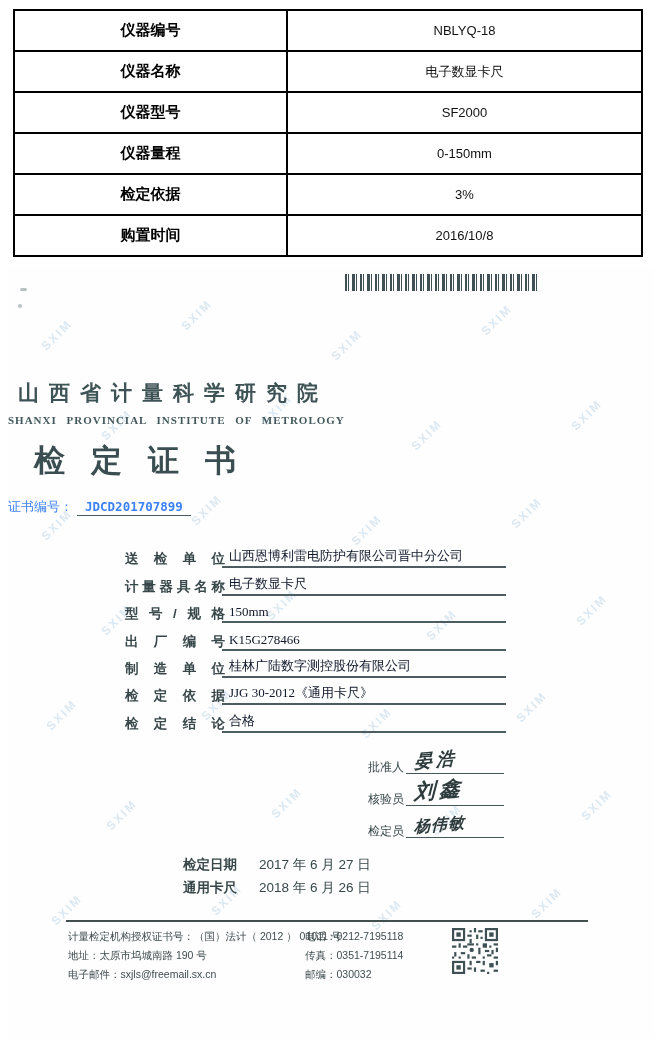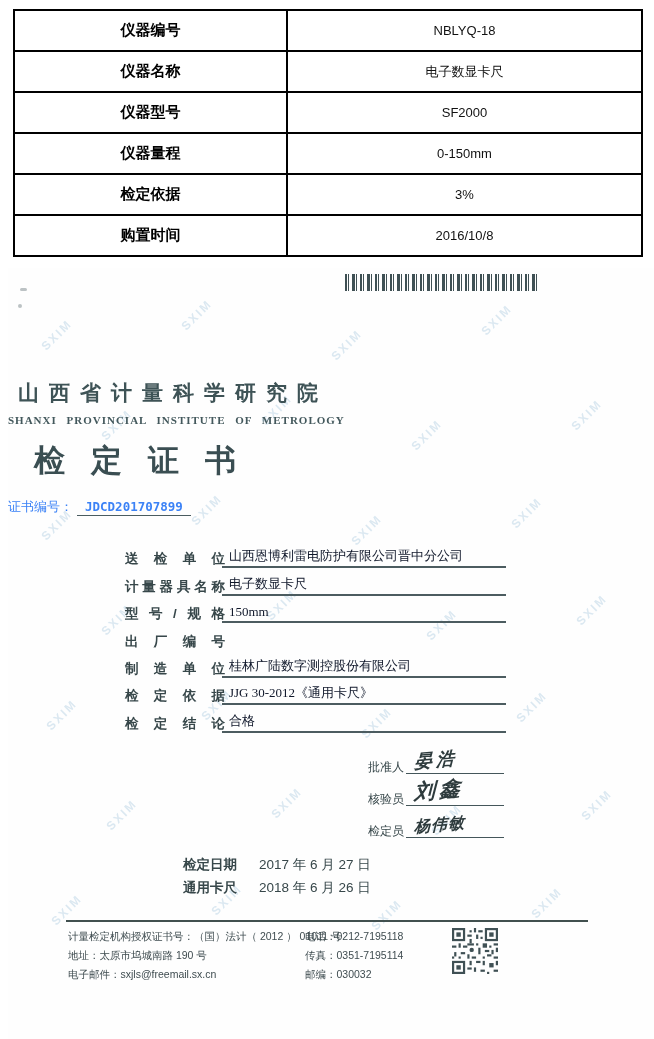--- a/index.html
+++ b/index.html
@@ -182,20 +182,21 @@
       <div class="frow">
         <span class="flbl">计量器具名称</span>
         <span class="fval">电子数显卡尺</span>
       </div>
       <div class="frow">
         <span class="flbl">型号/规格</span>
         <span class="fval">150mm</span>
       </div>
       <div class="frow">
         <span class="flbl">出厂编号</span>
+        <span class="fval">K15G278466</span>
       </div>
       <div class="frow">
         <span class="flbl">制造单位</span>
         <span class="fval">桂林广陆数字测控股份有限公司</span>
       </div>
       <div class="frow">
         <span class="flbl">检定依据</span>
         <span class="fval">JJG 30-2012《通用卡尺》</span>
       </div>
       <div class="frow">

